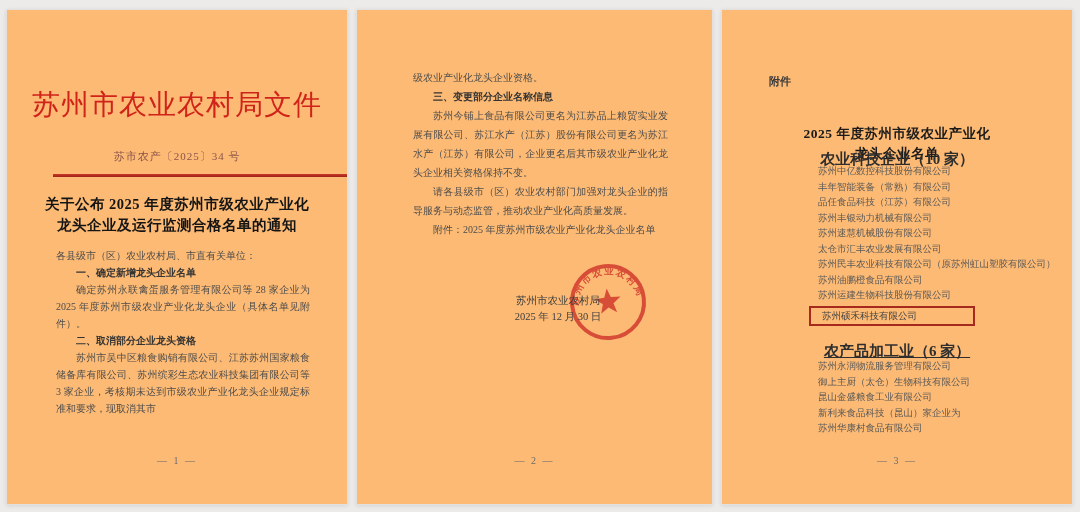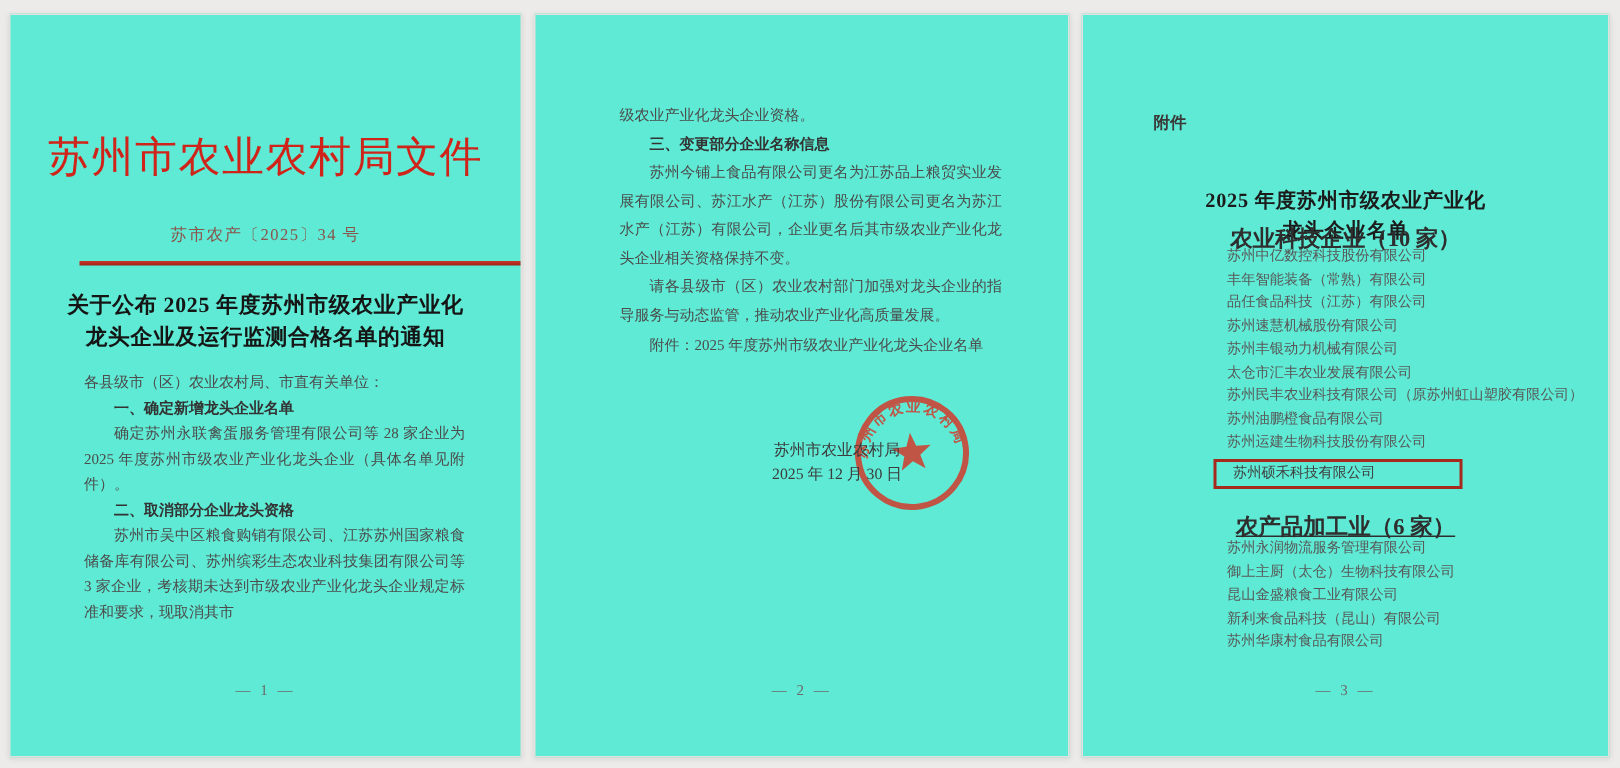--- a/index.html
+++ b/index.html
@@ -4,21 +4,21 @@
 <style>
   * { margin:0; padding:0; box-sizing:border-box; }
   html,body { width:1080px; height:512px; overflow:hidden; }
   body {
     background:#ecebe9;
     font-family:"Liberation Serif","DejaVu Serif",serif;
     position:relative;
   }
   .page {
     position:absolute; top:9px; height:496px;
-    background:#5eead4;
+    background:#fdba74;
     border:1px solid #e2e1dd;
     box-shadow:0 1px 4px rgba(0,0,0,.10);
   }
   #page1 { left:6px;   width:342px; }
   #page2 { left:356px; width:357px; }
   #page3 { left:721px; width:352px; }
 
   
   .agency-header {
     position:absolute; top:76px; left:0; right:0;
@@ -153,35 +153,35 @@
   <div class="annex-title">
     <div>2025 年度苏州市级农业产业化</div>
     <div>龙头企业名单</div>
   </div>
 
   <div class="section-heading" id="sec1-heading">农业科技企业（10 家）</div>
   <ul class="company-list" id="sec1-list">
     <li>苏州中亿数控科技股份有限公司</li>
     <li>丰年智能装备（常熟）有限公司</li>
     <li>品任食品科技（江苏）有限公司</li>
+    <li>苏州丰银动力机械有限公司</li>
     <li>苏州速慧机械股份有限公司</li>
-    <li>苏州丰银动力机械有限公司</li>
     <li>太仓市汇丰农业发展有限公司</li>
     <li>苏州民丰农业科技有限公司（原苏州虹山塑胶有限公司）</li>
     <li>苏州油鹏橙食品有限公司</li>
     <li>苏州运建生物科技股份有限公司</li>
     <li class="boxed">
       <span>苏州硕禾科技有限公司</span>
       <span class="red-box"></span>
     </li>
   </ul>
 
   <div class="section-heading" id="sec2-heading">农产品加工业（6 家）</div>
   <ul class="company-list" id="sec2-list">
     <li>苏州永润物流服务管理有限公司</li>
     <li>御上主厨（太仓）生物科技有限公司</li>
     <li>昆山金盛粮食工业有限公司</li>
-    <li>新利来食品科技（昆山）有限公司</li>
+    <li>新利来食品科技（昆山）家企业为</li>
     <li>苏州华康村食品有限公司</li>
   </ul>
 
   <div class="page-footer">— 3 —</div>
 </div>
 
 </body></html>

